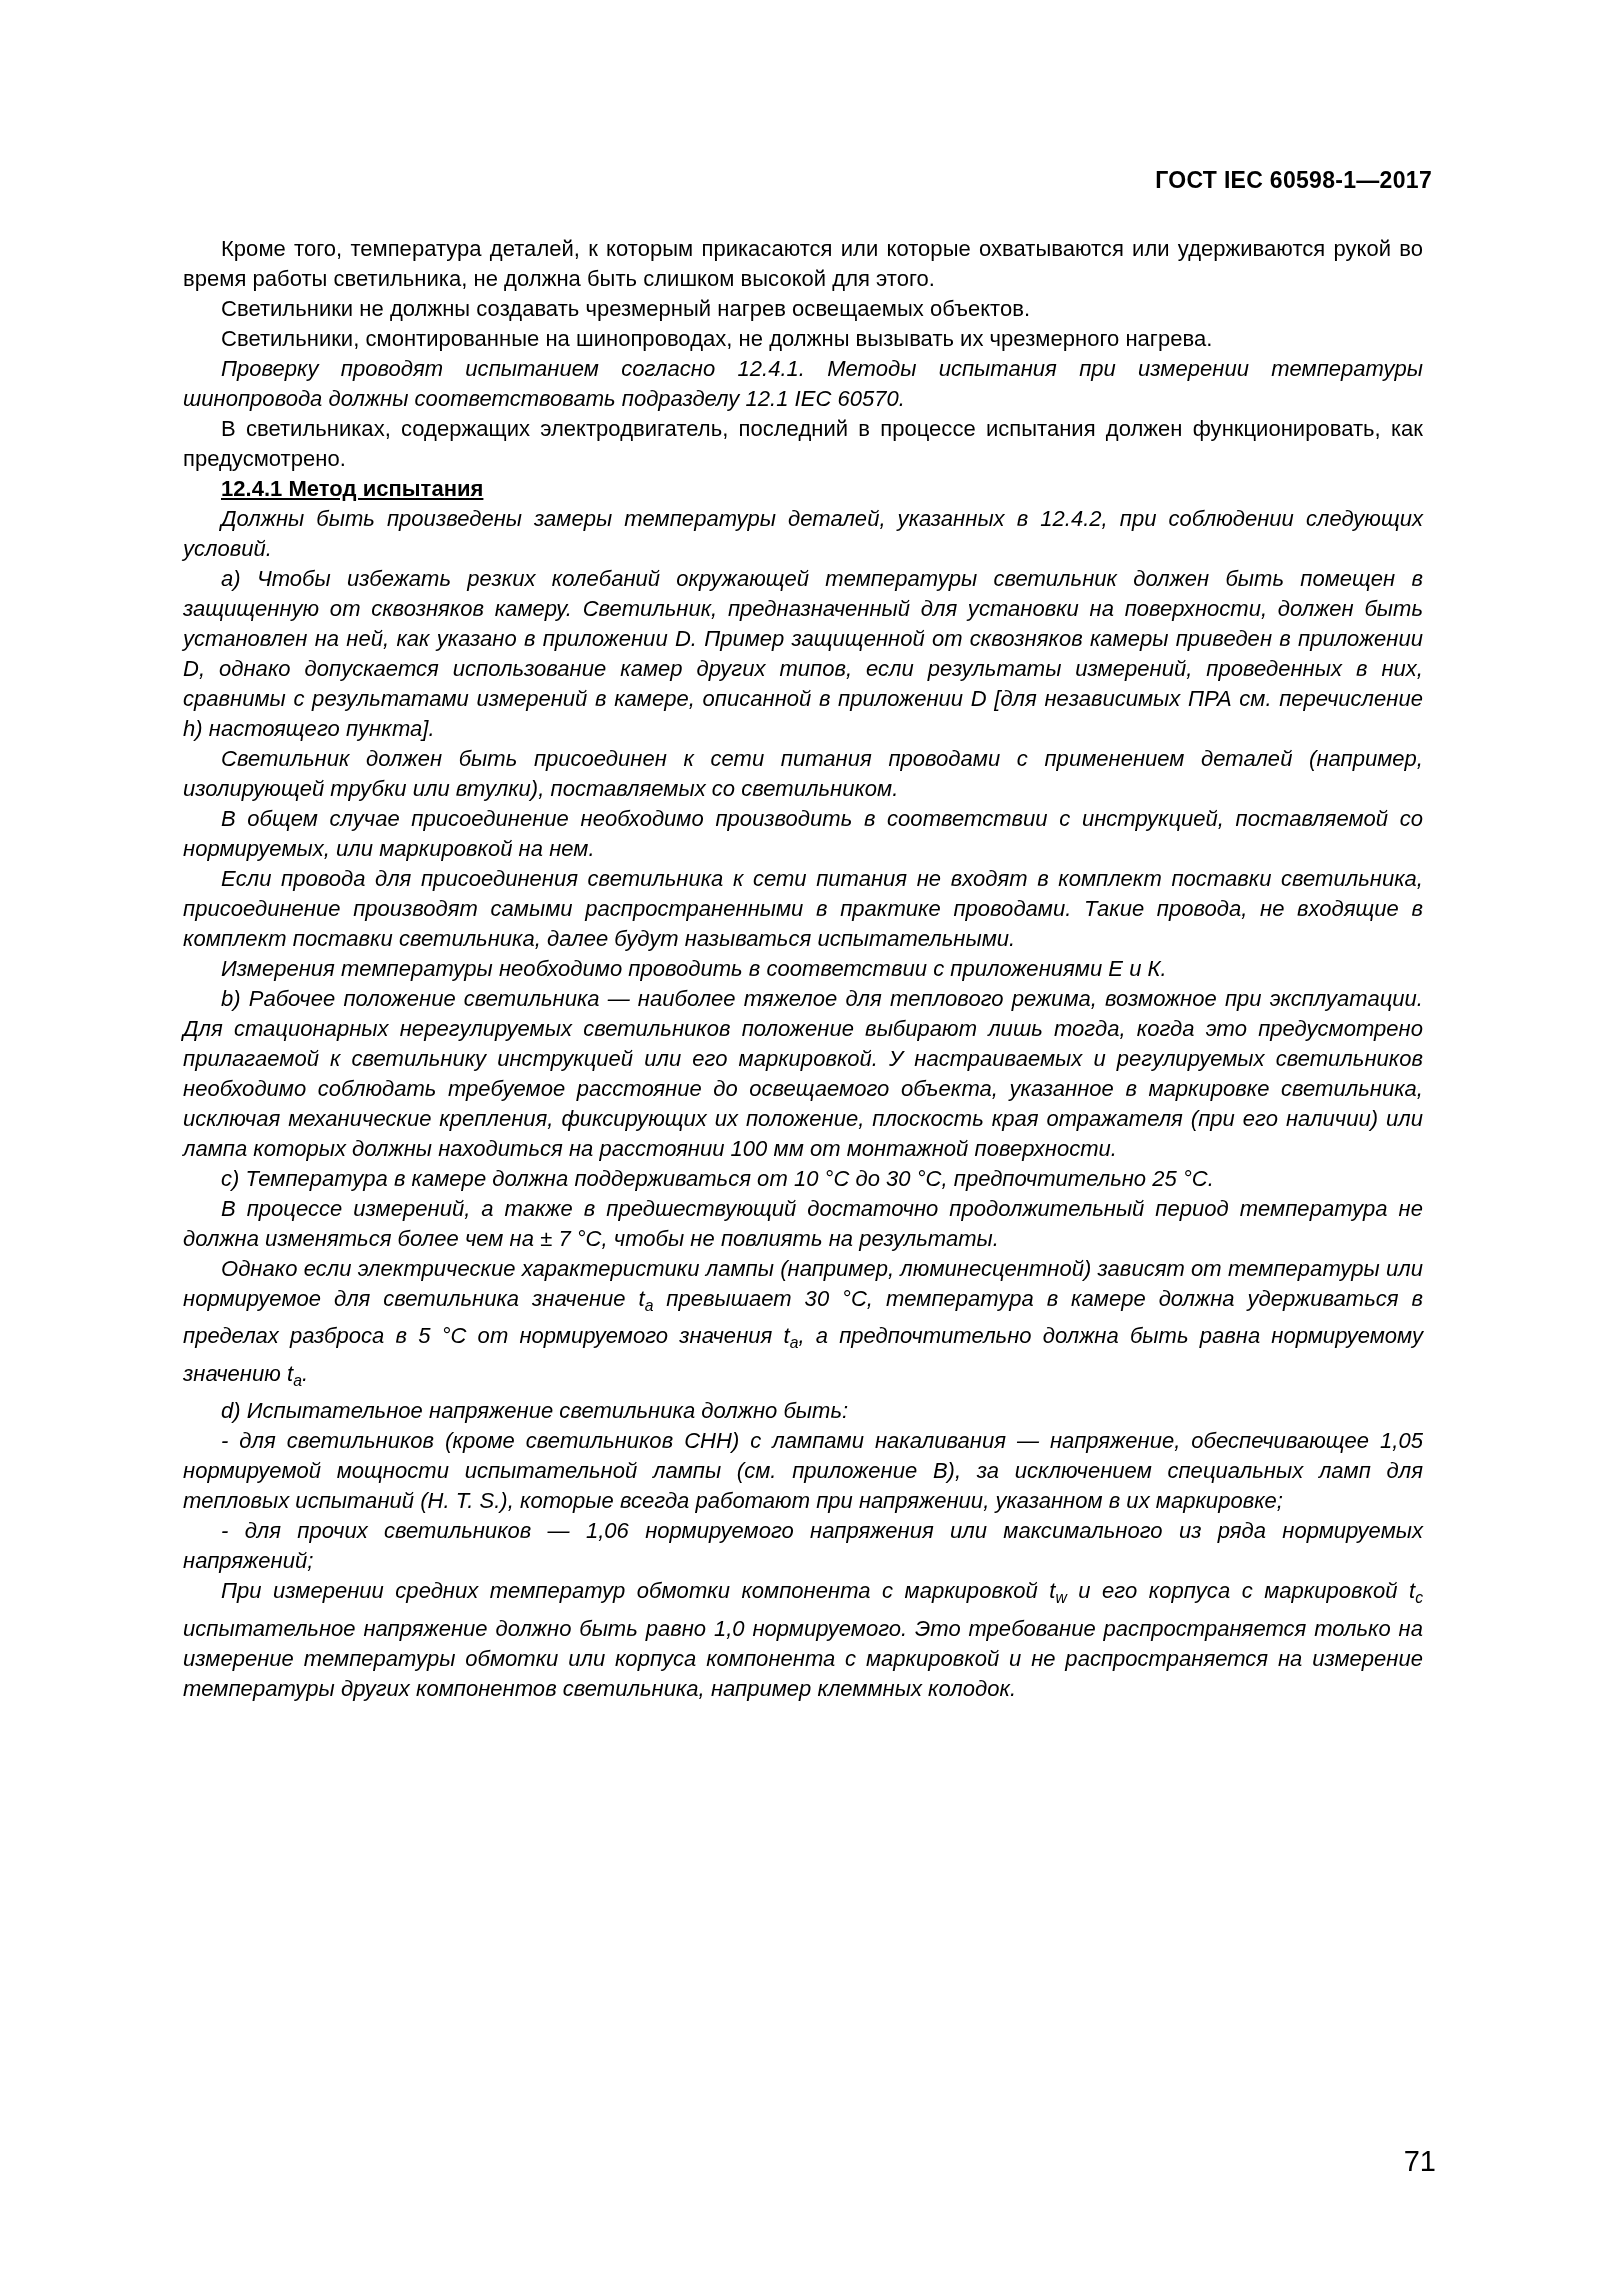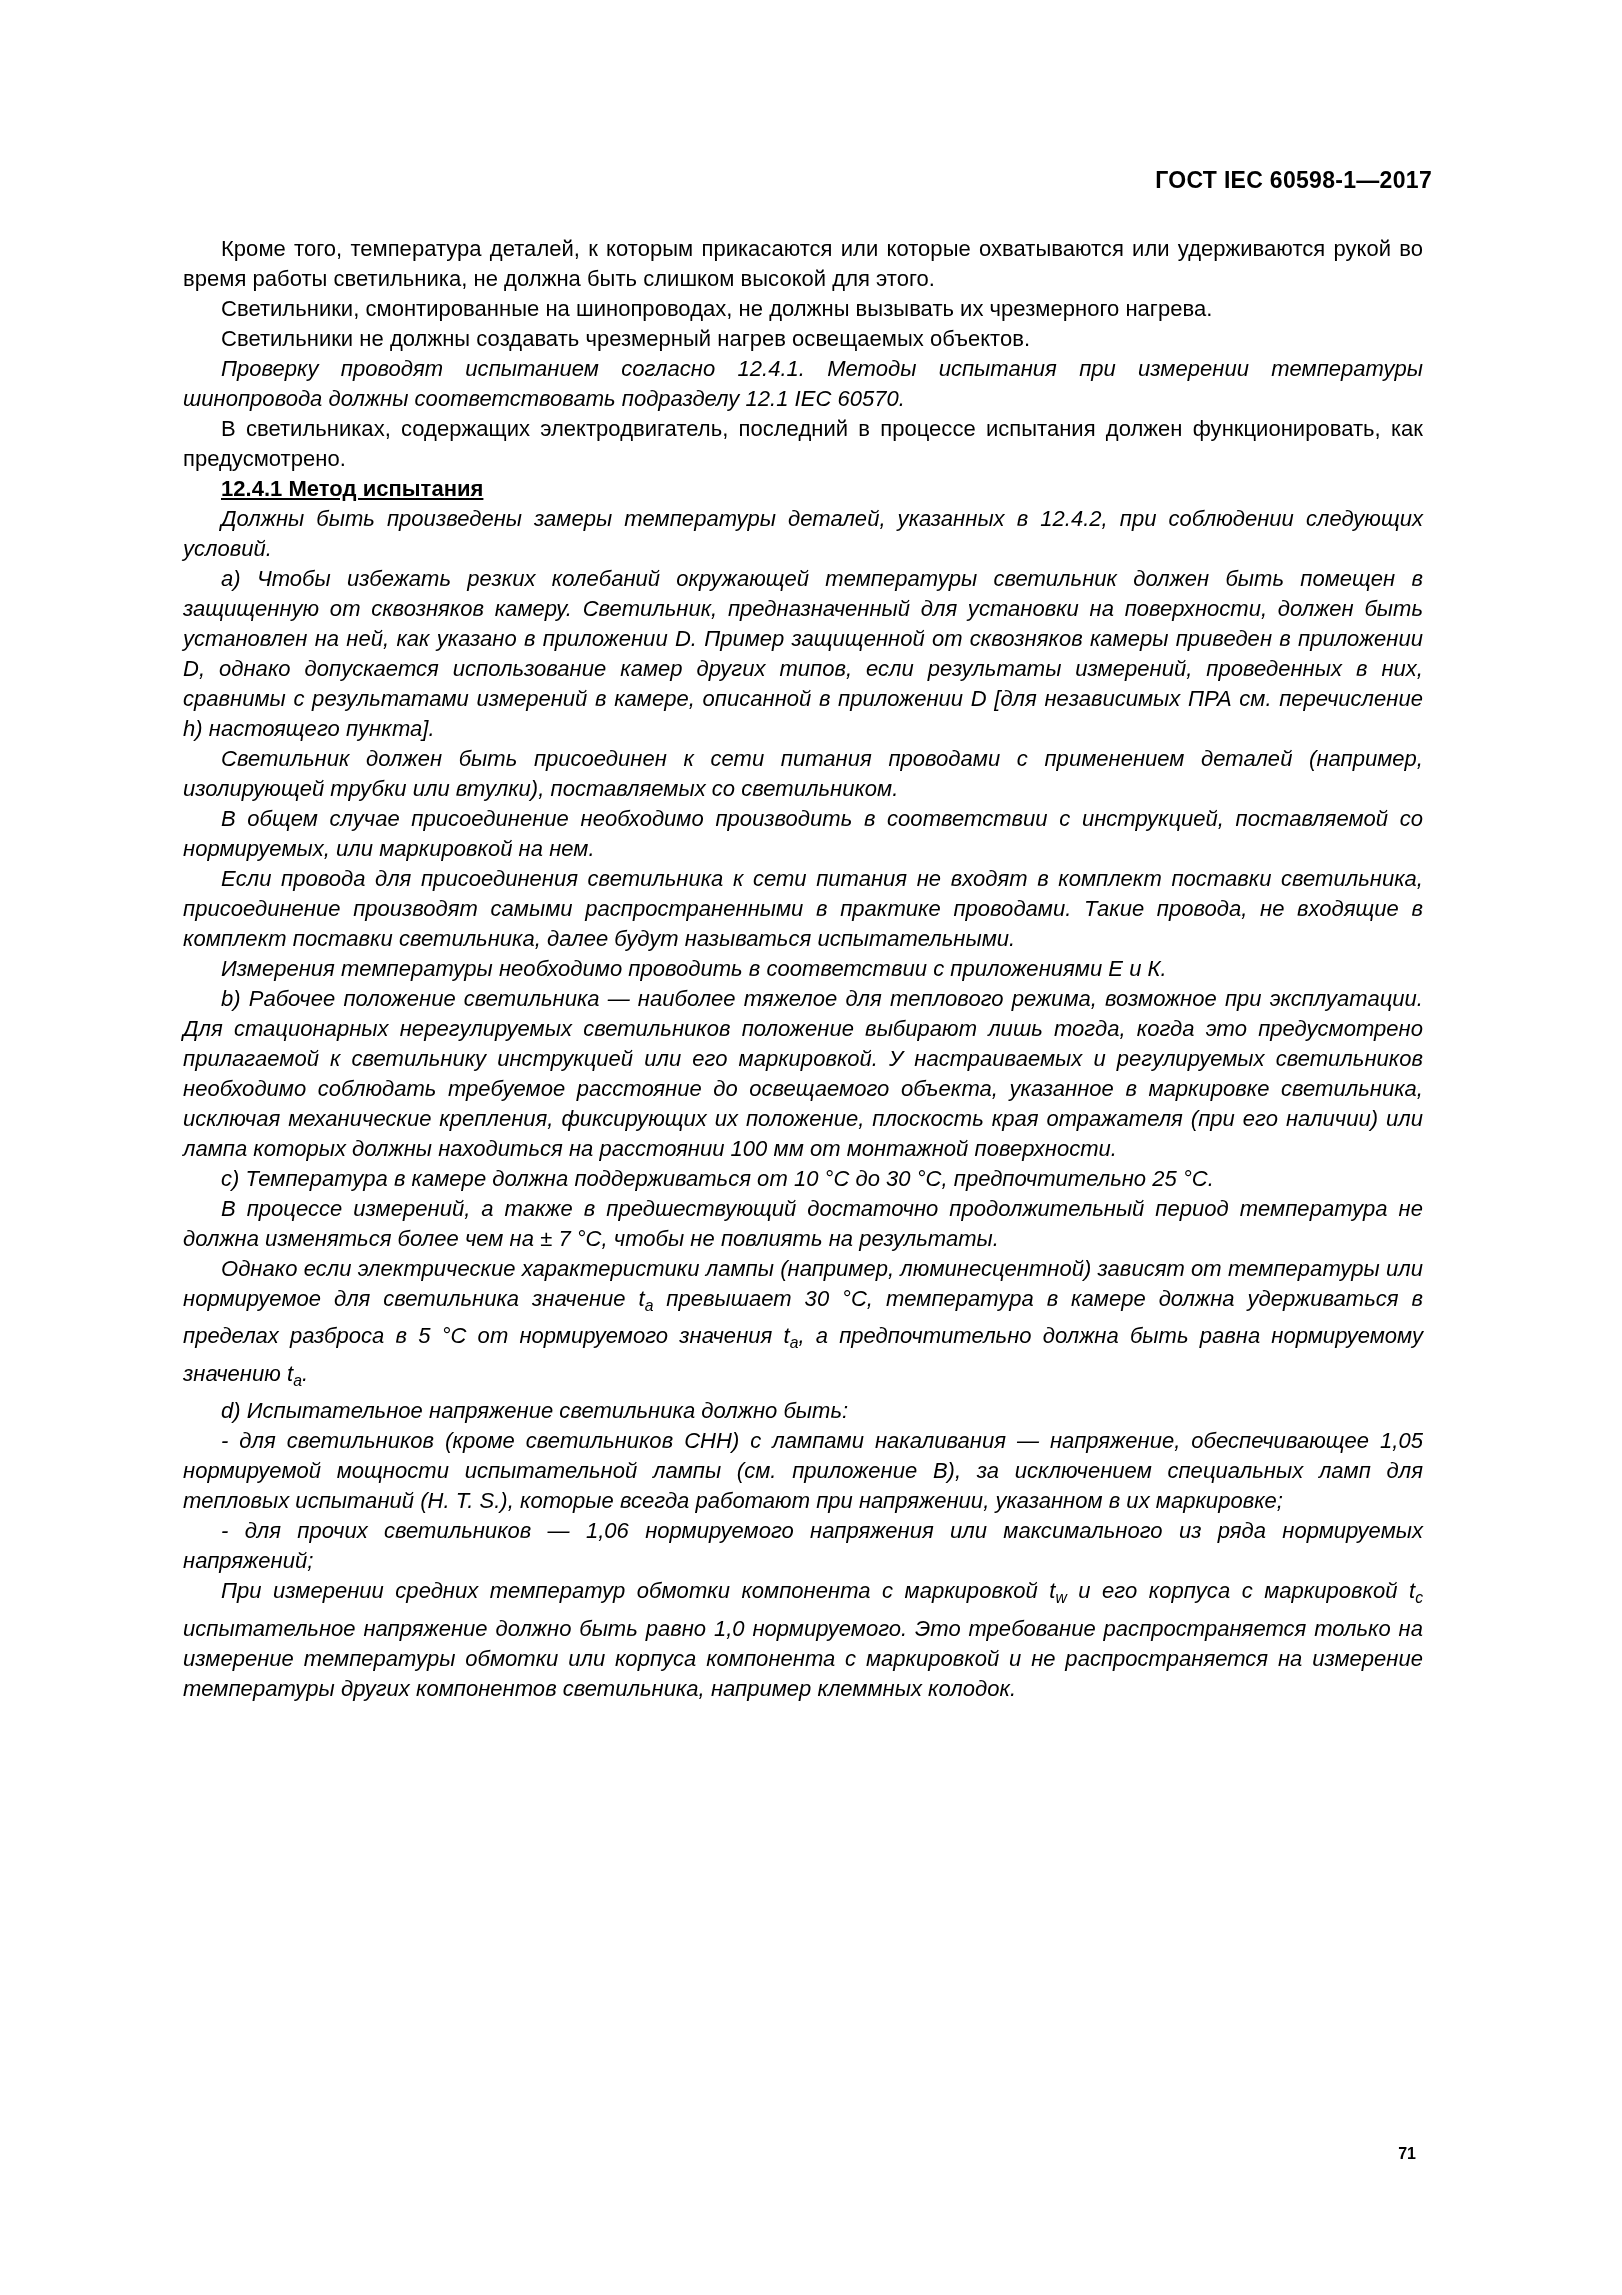--- a/index.html
+++ b/index.html
@@ -59,38 +59,37 @@
     margin: 0;
     text-decoration: underline;
   }
   .sub {
     font-size: 15.7px;
     vertical-align: sub;
     font-style: italic;
   }
   .pagenum {
     position: absolute;
-    right: 207px;
+    right: 187px;
     top: 2127px;
-    font-size: 16px;
-    font-weight: bold;
+    font-size: 29px;
   }
 </style>
 </head>
 <body>
 
 <div class="page">
 
   <div class="header">ГОСТ IEC 60598-1—2017</div>
 
   <div class="content">
 
     <p class="ind">Кроме того, температура деталей, к которым прикасаются или которые охватываются или удерживаются рукой во время работы светильника, не должна быть слишком высокой для этого.</p>
+    <p class="ind">Светильники не должны создавать чрезмерный нагрев освещаемых объектов.</p>
     <p class="ind">Светильники, смонтированные на шинопроводах, не должны вызывать их чрезмерного нагрева.</p>
-    <p class="ind">Светильники не должны создавать чрезмерный нагрев освещаемых объектов.</p>
     <p class="ind ital">Проверку проводят испытанием согласно 12.4.1. Методы испытания при измерении температуры шинопровода должны соответствовать подразделу 12.1 IEC 60570.</p>
     <p class="ind">В светильниках, содержащих электродвигатель, последний в процессе испытания должен функционировать, как предусмотрено.</p>
 
     <p class="bold-head">12.4.1 Метод испытания</p>
 
     <p class="ind ital">Должны быть произведены замеры температуры деталей, указанных в 12.4.2, при соблюдении следующих условий.</p>
     <p class="ind ital">a) Чтобы избежать резких колебаний окружающей температуры светильник должен быть помещен в защищенную от сквозняков камеру. Светильник, предназначенный для установки на поверхности, должен быть установлен на ней, как указано в приложении D. Пример защищенной от сквозняков камеры приведен в приложении D, однако допускается использование камер других типов, если результаты измерений, проведенных в них, сравнимы с результатами измерений в камере, описанной в приложении D [для независимых ПРА см. перечисление h) настоящего пункта].</p>
     <p class="ind ital">Светильник должен быть присоединен к сети питания проводами с применением деталей (например, изолирующей трубки или втулки), поставляемых со светильником.</p>
     <p class="ind ital">В общем случае присоединение необходимо производить в соответствии с инструкцией, поставляемой со нормируемых, или маркировкой на нем.</p>
     <p class="ind ital">Если провода для присоединения светильника к сети питания не входят в комплект поставки светильника, присоединение производят самыми распространенными в практике проводами. Такие провода, не входящие в комплект поставки светильника, далее будут называться испытательными.</p>

